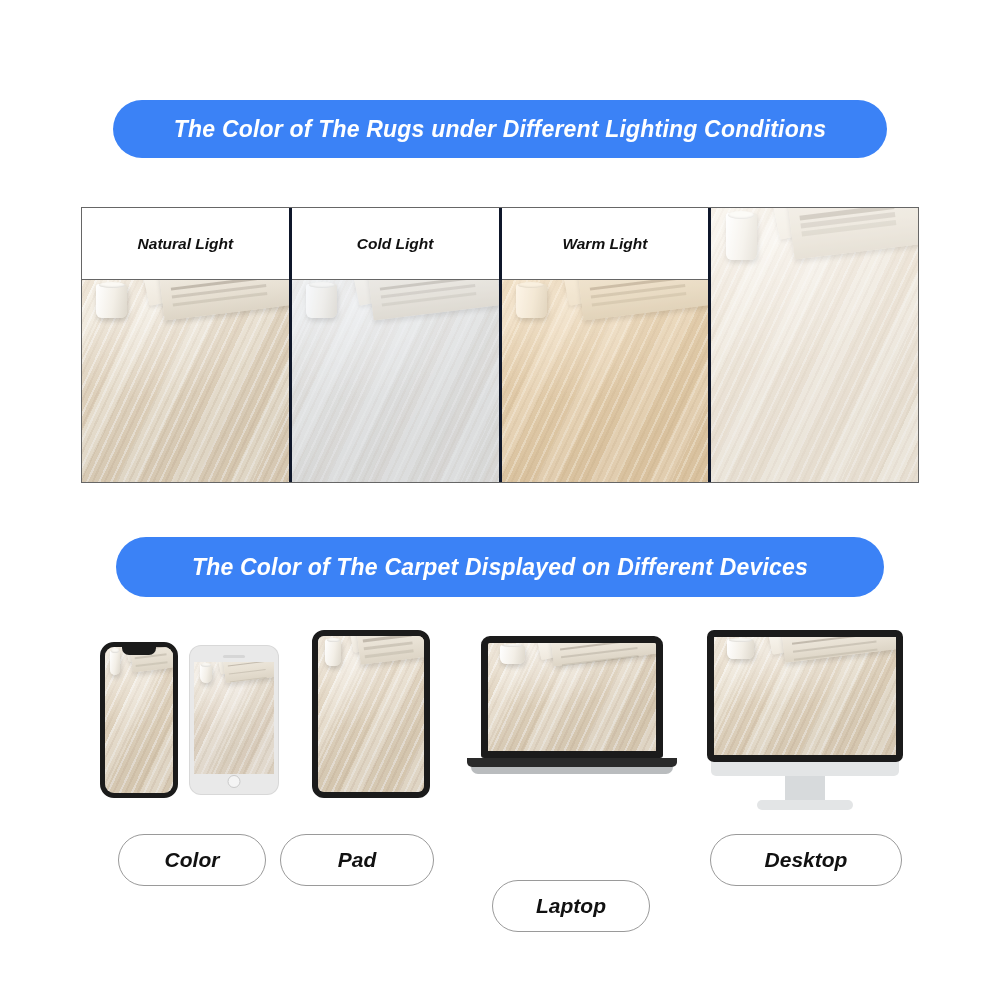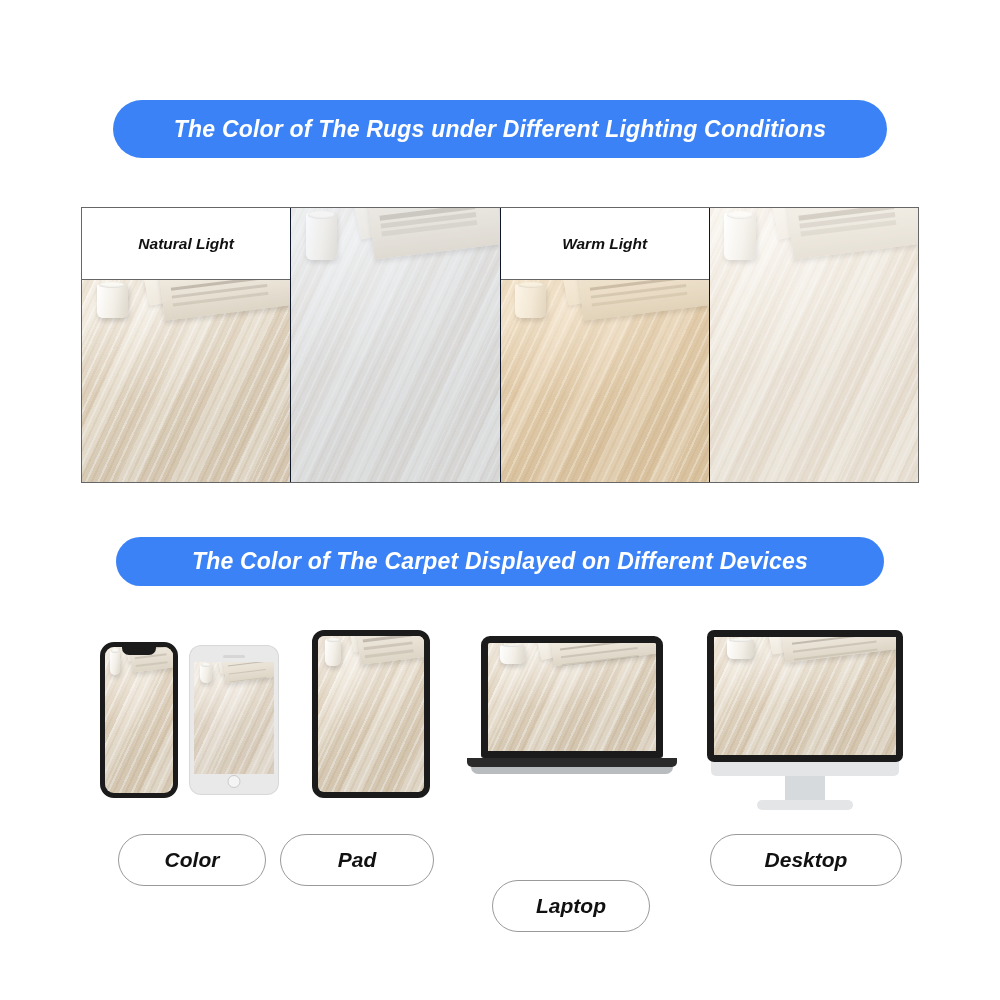--- a/index.html
+++ b/index.html
@@ -33,41 +33,41 @@
     left: 113px;
     top: 100px;
     width: 774px;
     height: 58px;
     font-size: 23px;
   }
   #title-devices {
     left: 116px;
     top: 537px;
     width: 768px;
-    height: 49px;
+    height: 60px;
     font-size: 23px;
   }
 
   
   #lighting-table {
     position: absolute;
     left: 81px;
     top: 207px;
     width: 838px;
     height: 276px;
     display: flex;
     border: 1px solid #666;
     box-sizing: border-box;
     background: #fff;
   }
   .light-col {
     flex: 1 1 0;
     display: flex;
     flex-direction: column;
-    border-right: 1px solid #0f172a;
+    border-right: 3px solid #0f172a;
     box-sizing: border-box;
     min-width: 0;
   }
   .light-col:last-child { border-right: none; }
   .light-head {
     height: 72px;
     display: flex;
     align-items: center;
     justify-content: center;
     font-size: 15.5px;
@@ -385,20 +385,21 @@
         <div class="rug-shade"></div>
         <div class="mag2"></div>
         <div class="mag"></div>
         <div class="mug"></div>
         <div class="rug-base" style="background:rgba(255,250,240,0.00)"></div>
       </div>
     </div>
   </div>
 
   <div class="light-col">
+    <div class="light-head">Cold Light</div>
     <div class="light-img">
       <div class="rug">
         <div class="rug-base" style="background:#e4e3df"></div>
         <div class="rug-weave" style="opacity:.6"></div>
         <div class="rug-shade"></div>
         <div class="mag2"></div>
         <div class="mag"></div>
         <div class="mug"></div>
         <div class="rug-base" style="background:rgba(225,235,245,0.28)"></div>
       </div>

